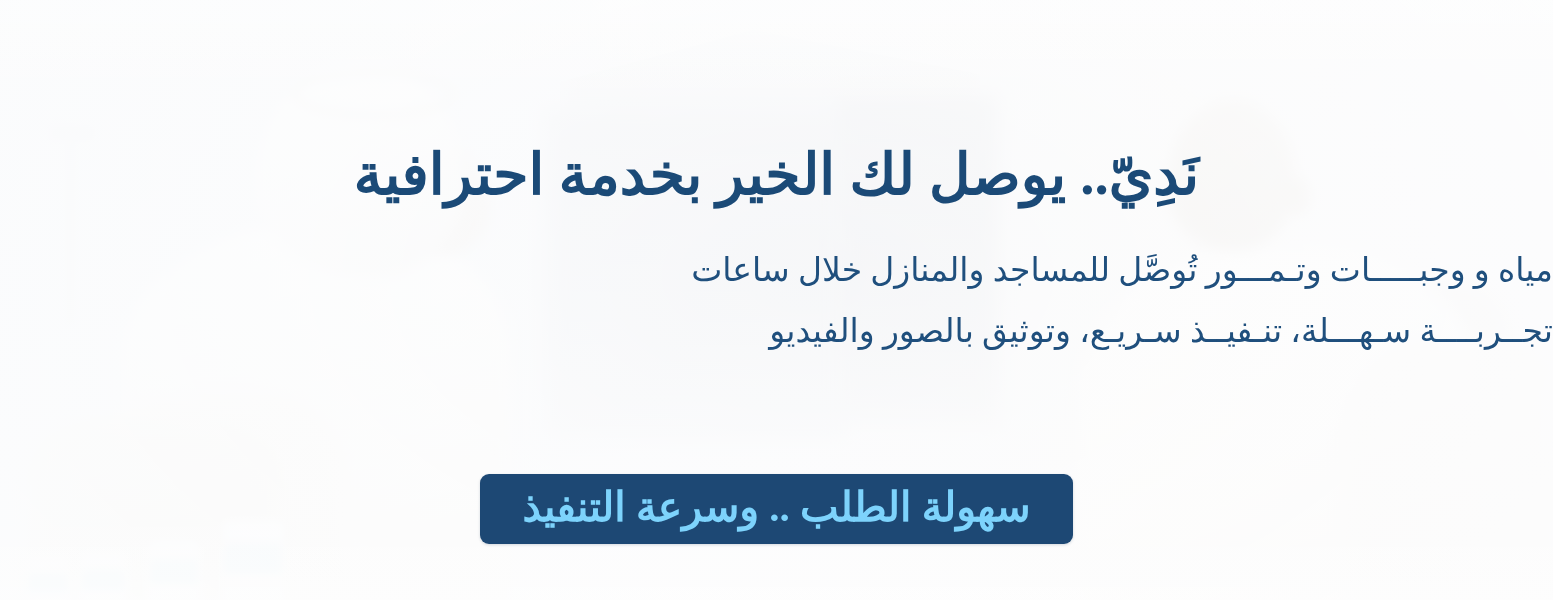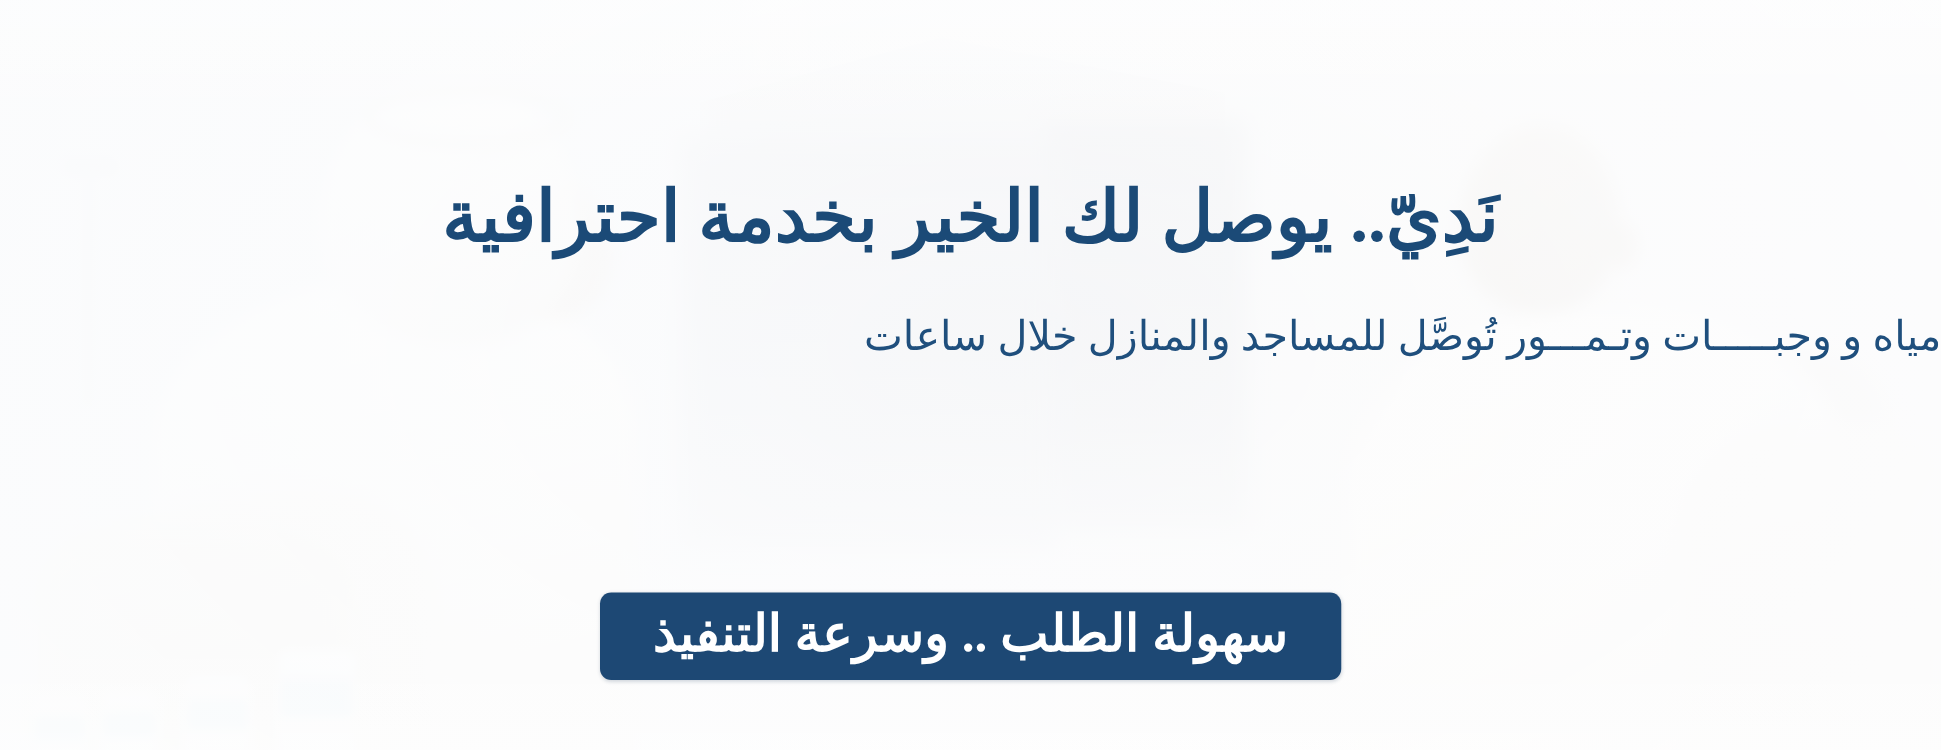--- a/index.html
+++ b/index.html
@@ -304,21 +304,21 @@
   .cta-wrap {
     position: absolute;
     top: 474px;
     left: 0;
     right: 0;
     display: flex;
     justify-content: center;
   }
   .cta-badge {
     background: #1d4874;
-    color: #ffffff;
+    color: #7dd3fc;
     font-size: 41px;
     font-weight: bold;
     line-height: 1;
     padding: 13px 42px 16px 42px;
     border-radius: 9px;
     white-space: nowrap;
     box-shadow: 0 1px 3px rgba(20,50,85,.18);
   }
 </style>
 </head>
@@ -372,20 +372,21 @@
     <div class="bg-wash"></div>
     <div class="bg-vignette"></div>
   </div>
 
   <div class="content">
 
     <h1 class="headline">نَدِيّ.. يوصل لك الخير بخدمة احترافية</h1>
 
     <div class="subtitle">
       <span class="line">مياه و وجبـــــات وتـمـــور تُوصَّل للمساجد والمنازل خلال ساعات</span>
+      <span class="line">تجــربــــة سـهـــلة، تنـفيــذ سـريـع، وتوثيق بالصور والفيديو</span>
     </div>
 
     <div class="cta-wrap">
       <div class="cta-badge">سهولة الطلب .. وسرعة التنفيذ</div>
     </div>
 
   </div>
 </div>
 
 </body></html>

